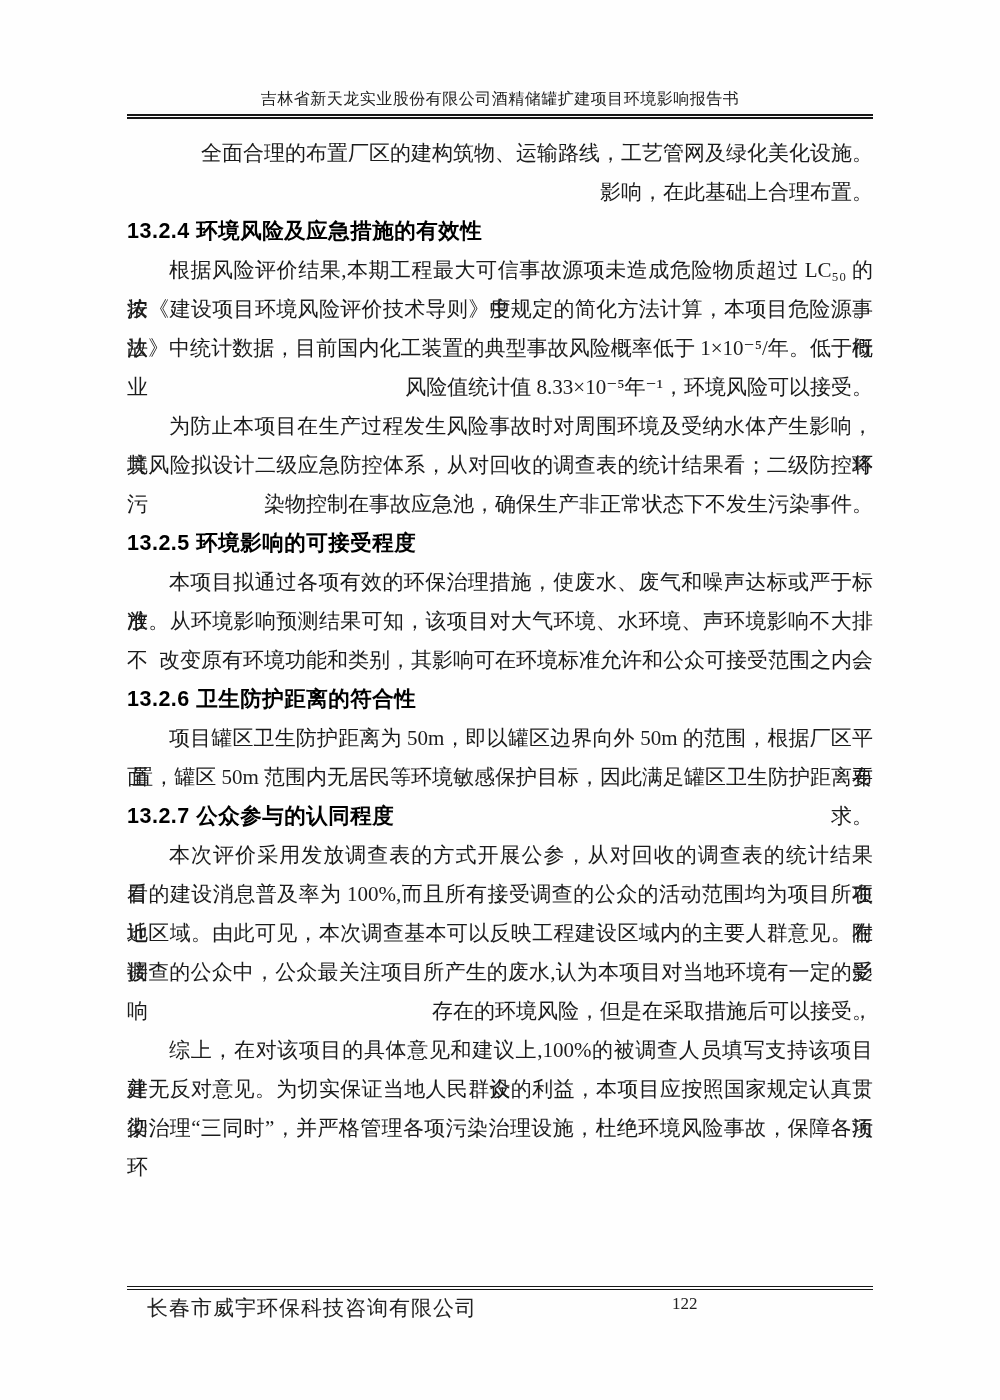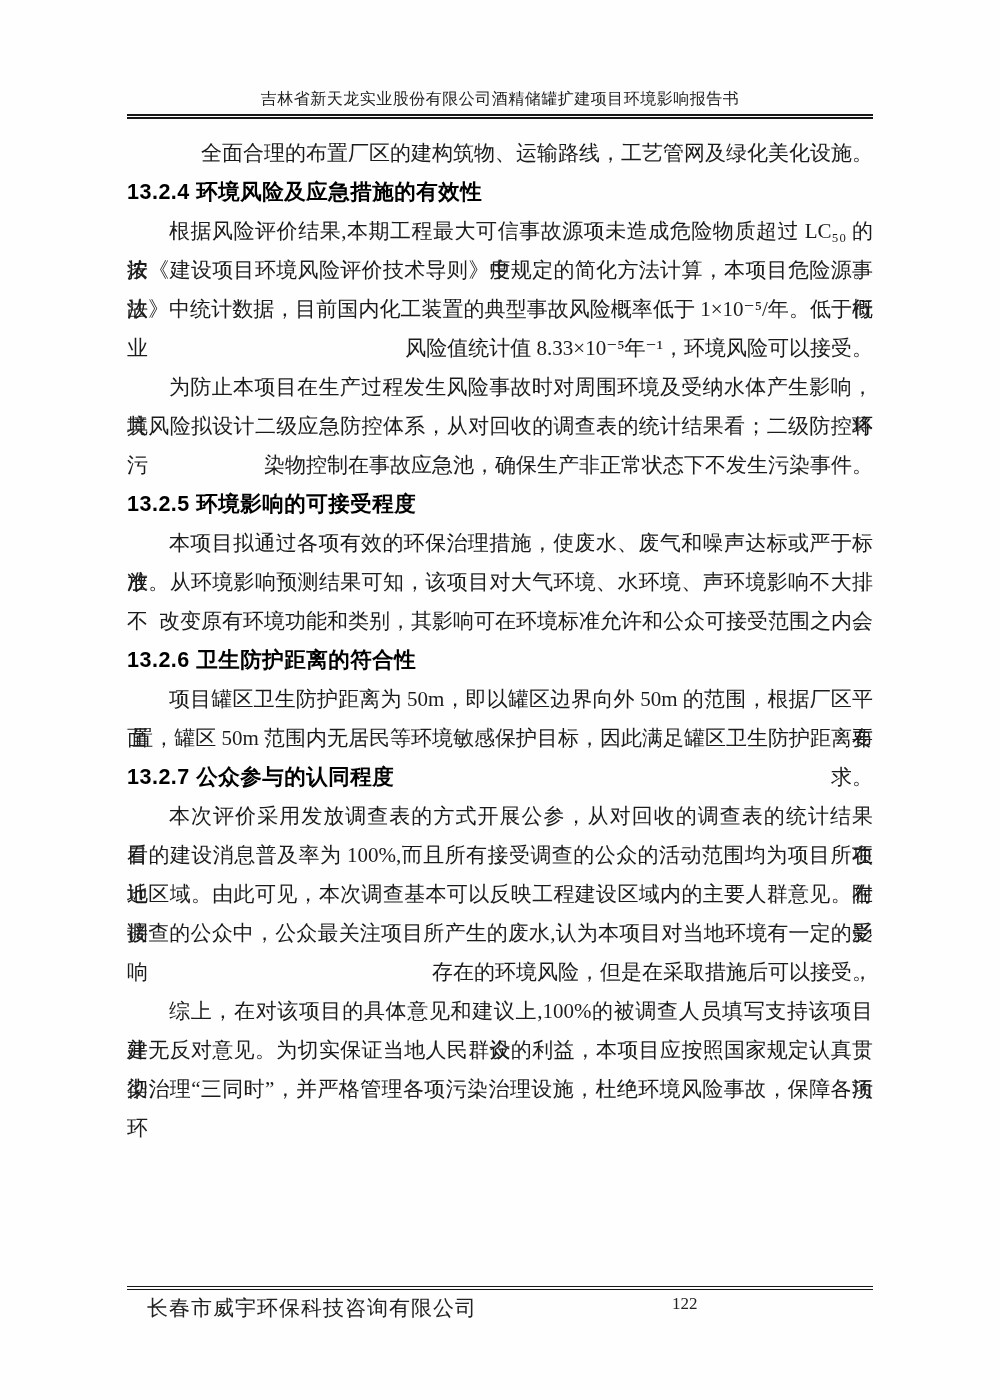--- a/index.html
+++ b/index.html
@@ -98,20 +98,21 @@
 
 <div class="page">
 
   <div class="header">
     <div class="header-title">吉林省新天龙实业股份有限公司酒精储罐扩建项目环境影响报告书</div>
     <div class="header-rule"></div>
   </div>
 
   <div class="content" id="content">
       <div class="line body last">全面合理的布置厂区的建构筑物、运输路线，工艺管网及绿化美化设施。</div>
+      <div class="line body last">影响，在此基础上合理布置。</div>
       <div class="line heading">13.2.4 环境风险及应急措施的有效性</div>
       <div class="line body fill indent">根据风险评价结果,本期工程最大可信事故源项未造成危险物质超过 LC₅₀ 的浓度。</div>
       <div class="line body fill">按《建设项目环境风险评价技术导则》中规定的简化方法计算，本项目危险源事故概</div>
       <div class="line body fill">法》中统计数据，目前国内化工装置的典型事故风险概率低于 1×10⁻⁵/年。低于行业</div>
       <div class="line body last">风险值统计值 8.33×10⁻⁵年⁻¹，环境风险可以接受。</div>
       <div class="line body fill indent">为防止本项目在生产过程发生风险事故时对周围环境及受纳水体产生影响，其环</div>
       <div class="line body fill">境风险拟设计二级应急防控体系，从对回收的调查表的统计结果看；二级防控将污</div>
       <div class="line body last">染物控制在事故应急池，确保生产非正常状态下不发生污染事件。</div>
       <div class="line heading">13.2.5 环境影响的可接受程度</div>
       <div class="line body fill indent">本项目拟通过各项有效的环保治理措施，使废水、废气和噪声达标或严于标准排</div>

